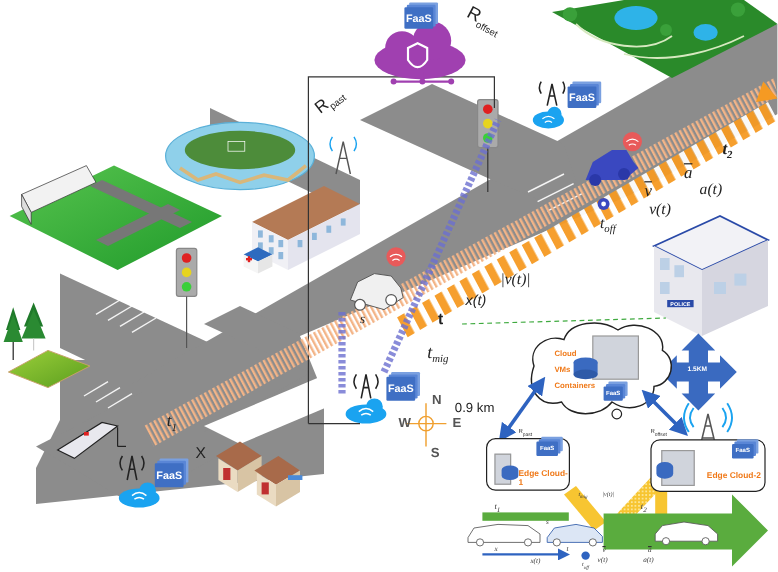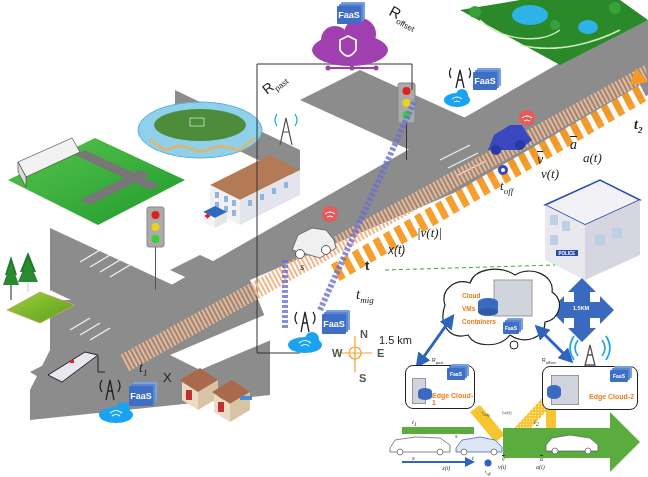--- a/index.html
+++ b/index.html
@@ -327,39 +327,39 @@
 <div class="faas" style="left:447px;top:368px;width:18px;height:12px;font-size:5px;">FaaS</div>
 <div class="faas" style="left:610px;top:370px;width:18px;height:12px;font-size:5px;">FaaS</div>
 
 <div class="lbl" style="left:388px;top:8px;font-size:15px;transform:rotate(28deg);">
   <span>R</span><sub style="font-size:8px;">offset</sub>
 </div>
 <div class="lbl" style="left:262px;top:75px;font-size:14px;transform:rotate(-38deg);">
   <span>R</span><sub style="font-size:8px;">past</sub>
 </div>
 
-<div class="lbl math" style="left:634px;top:117px;font-size:14px;font-weight:bold;"><span>t</span><sub style="font-size:9px;">2</sub></div>
+<div class="lbl math" style="left:602px;top:117px;font-size:14px;font-weight:bold;"><span>t</span><sub style="font-size:9px;">2</sub></div>
 <div class="lbl math" style="left:570px;top:137px;font-size:14px;"><span style="text-decoration:overline;">a</span></div>
 <div class="lbl math" style="left:583px;top:150px;font-size:13px;">a(t)</div>
 <div class="lbl math" style="left:537px;top:152px;font-size:14px;"><span style="text-decoration:overline;">v</span></div>
 <div class="lbl math" style="left:541px;top:166px;font-size:13px;">v(t)</div>
 <div class="lbl math" style="left:500px;top:178px;font-size:13px;"><span>t</span><sub style="font-size:9px;">off</sub></div>
 <div class="lbl math" style="left:417px;top:225px;font-size:13px;">|v(t)|</div>
 <div class="lbl" style="left:388px;top:243px;font-size:12px;font-style:italic;">x(t)</div>
 <div class="lbl" style="left:365px;top:258px;font-size:13px;font-weight:bold;">t</div>
 <div class="lbl math" style="left:356px;top:286px;font-size:15px;"><span>t</span><sub style="font-size:9px;">mig</sub></div>
 <div class="lbl math" style="left:300px;top:260px;font-size:11px;">s</div>
-<div class="lbl math" style="left:139px;top:360px;font-size:14px;"><span>t</span><sub style="font-size:9px;">1</sub></div>
+<div class="lbl math" style="left:139px;top:344px;font-size:14px;"><span>t</span><sub style="font-size:9px;">1</sub></div>
 <div class="lbl" style="left:163px;top:370px;font-size:13px;">X</div>
 
 <div class="lbl" style="left:360px;top:328px;font-size:11px;font-weight:bold;color:#555;">N</div>
 <div class="lbl" style="left:332px;top:347px;font-size:11px;font-weight:bold;color:#555;">W</div>
 <div class="lbl" style="left:377px;top:347px;font-size:11px;font-weight:bold;color:#555;">E</div>
 <div class="lbl" style="left:359px;top:372px;font-size:11px;font-weight:bold;color:#555;">S</div>
-<div class="lbl" style="left:379px;top:334px;font-size:11px;color:#222;">1.5 km</div>
+<div class="lbl" style="left:379px;top:334px;font-size:11px;color:#222;">0.9 km</div>
 
 <div class="cloud-txt" style="left:462px;top:292px;">Cloud</div>
 <div class="cloud-txt" style="left:462px;top:305px;">VMs</div>
 <div class="cloud-txt" style="left:462px;top:318px;">Containers</div>
 <div class="lbl" style="left:573px;top:305px;font-size:5.5px;font-weight:bold;color:#fff;">1.5KM</div>
 <div class="tiny" style="left:432px;top:357px;"><span>R</span><sub>past</sub></div>
 <div class="tiny" style="left:542px;top:357px;"><span>R</span><sub>offset</sub></div>
 <div class="tiny math" style="left:412px;top:418px;font-size:7px;"><span>t</span><sub>1</sub></div>
 <div class="tiny math" style="left:534px;top:418px;font-size:7px;"><span>t</span><sub>2</sub></div>
 <div class="tiny math" style="left:482px;top:410px;"><span>t</span><sub>mig</sub></div>

